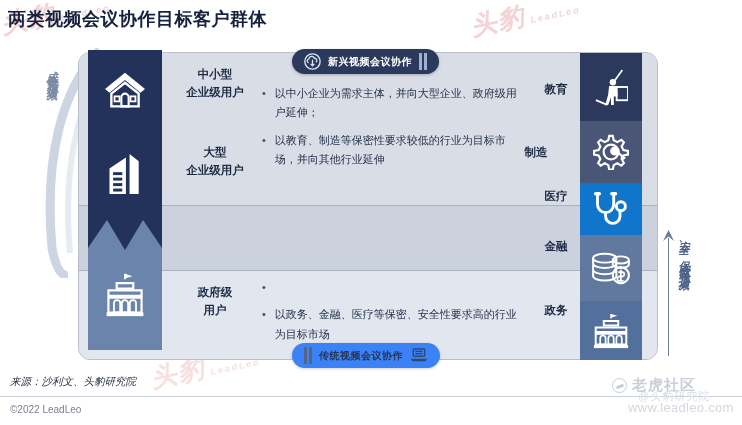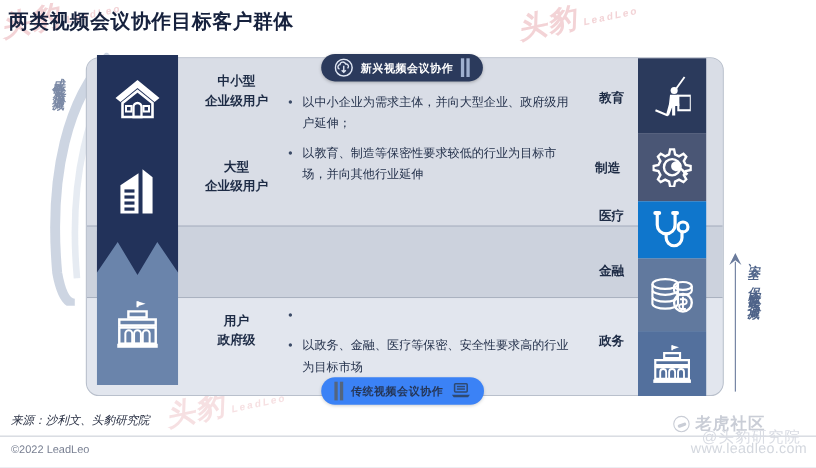--- a/index.html
+++ b/index.html
@@ -151,21 +151,21 @@
   .wm-tiger .ring::after{
     content:""; position:absolute; left:3px; top:6px; width:8px; height:3px;
     background:#c9cdd6; transform:rotate(-20deg); border-radius:2px;
   }
   .wm-leadleo {
     position:absolute; left:628px; top:400px;
     font-size:13px; color:#d3d7de; letter-spacing:.3px;
   }
   .wm-touba {
     position:absolute; left:638px; top:389px;
-    font-size:14px; color:#d9dce3; letter-spacing:1px;
+    font-size:11px; color:#d9dce3; letter-spacing:1px;
   }
 </style>
 </head>
 <body>
 
 <div class="wm wm-red" style="left:0px; top:-4px; transform:rotate(-12deg);">
   <span class="big">头豹</span>
   <span class="sml">LeadLeo</span>
 </div>
 <div class="wm wm-red" style="left:470px; top:-2px; transform:rotate(-12deg);">
@@ -248,22 +248,22 @@
 
 <div class="utype" style="left:172px; top:66px; width:86px;">
   <div>中小型</div>
   <div>企业级用户</div>
 </div>
 <div class="utype" style="left:172px; top:144px; width:86px;">
   <div>大型</div>
   <div>企业级用户</div>
 </div>
 <div class="utype" style="left:172px; top:284px; width:86px;">
+  <div>政府级</div>
   <div>用户</div>
-  <div>政府级</div>
 </div>
 
 <div class="bullets" style="left:262px; top:84px;">
   <div class="bullet">
     <span class="dot">•</span>
     <span class="txt">以中小企业为需求主体，并向大型企业、政府级用户延伸；</span>
   </div>
   <div class="bullet">
     <span class="dot">•</span>
     <span class="txt">以教育、制造等保密性要求较低的行业为目标市场，并向其他行业延伸</span>
@@ -274,21 +274,21 @@
   <div class="bullet">
     <span class="dot">•</span>
   </div>
   <div class="bullet">
     <span class="dot">•</span>
     <span class="txt">以政务、金融、医疗等保密、安全性要求高的行业为目标市场</span>
   </div>
 </div>
 
 <div class="indlabel" style="left:528px; top:82px;">教育</div>
-<div class="indlabel" style="left:508px; top:145px;text-align:right;">制造</div>
+<div class="indlabel" style="left:508px; top:145px;">制造</div>
 <div class="indlabel" style="left:528px; top:189px;">医疗</div>
 <div class="indlabel" style="left:528px; top:239px;">金融</div>
 <div class="indlabel" style="left:528px; top:303px;">政务</div>
 
 <div class="tile" style="top:53px; height:68px; background:#2b3a5c;">
   <svg width="34" height="38" viewBox="0 0 36 40">
     <path d="M30 2 L22 13" stroke="#fff" stroke-width="1.8" fill="none"></path>
     <circle cx="20" cy="15" r="3.4"></circle>
     <path d="M16 19 L24 19 L25 30 L21 30 L21 39 L18 39 L18 31 L15 39 L12 39 L15 28 Z"></path>
     <rect x="24" y="20" width="12" height="14" fill="none" stroke="#fff" stroke-width="2"></rect>

